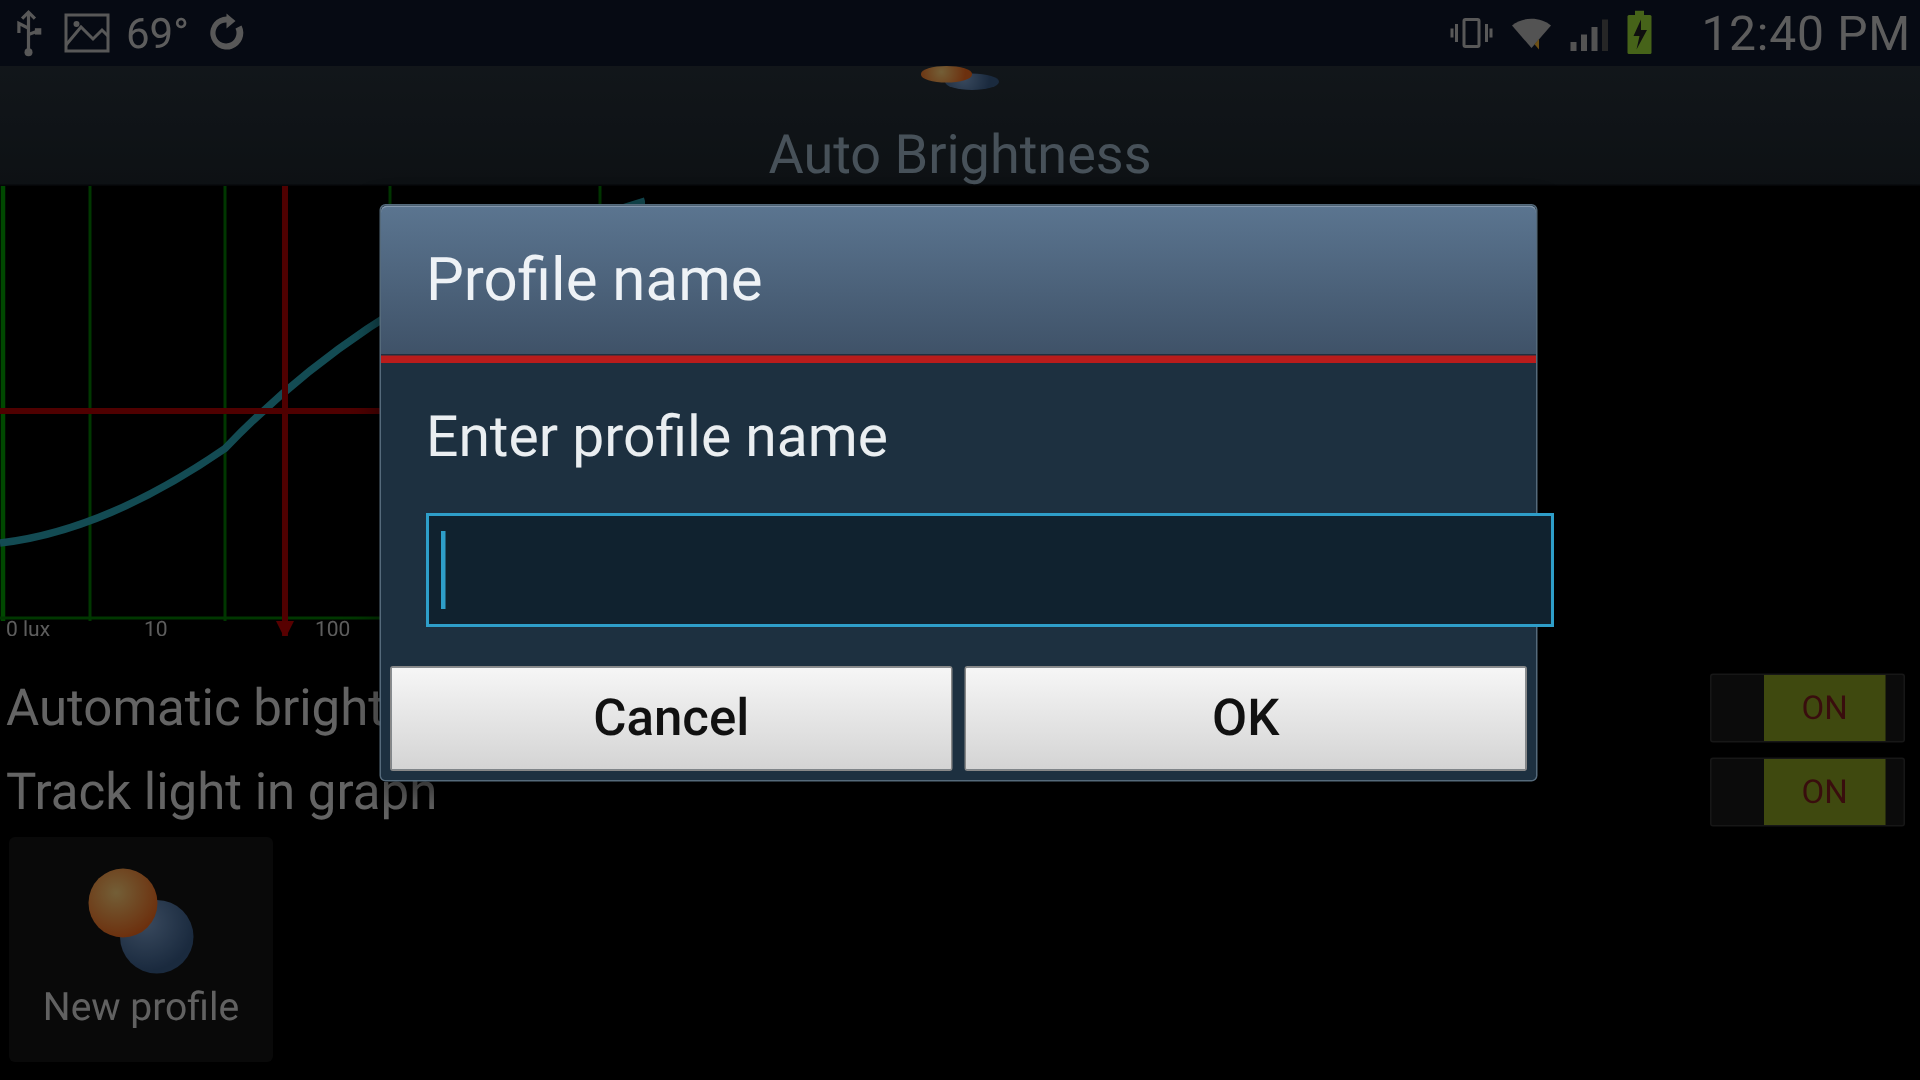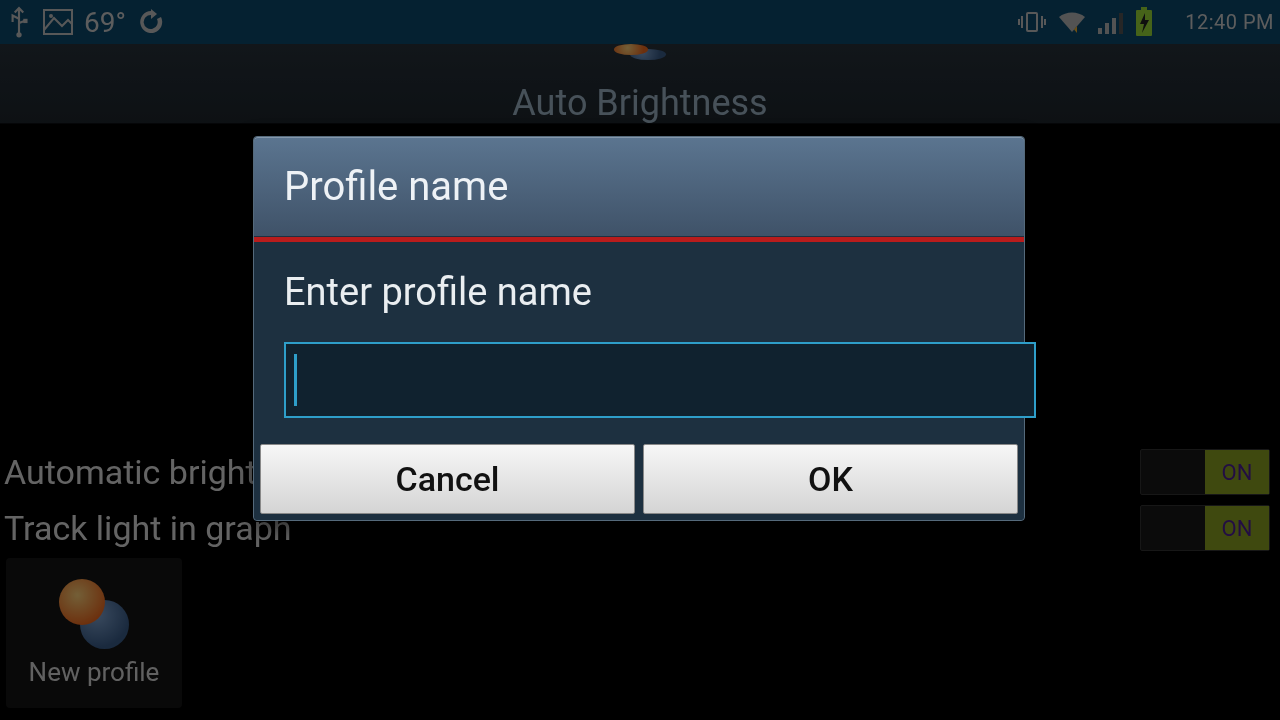--- a/index.html
+++ b/index.html
@@ -1,23 +1,23 @@
 <!DOCTYPE html>
 <html><head>
 <meta charset="utf-8">
 <style>
   * { box-sizing: border-box; margin: 0; padding: 0; }
   html, body { width: 1280px; height: 720px; overflow: hidden; font-family: Roboto, "Helvetica Neue", Arial, sans-serif; background:#000; }
   .screen { position:relative; width:1280px; height:720px; background:#000; color:#ddd; }
 
   
-  .statusbar { position:absolute; top:0; left:0; right:0; height:44px; background:#0c4a6e; display:flex; align-items:center; justify-content:space-between; padding:0 6px; font-size:28px; color:#b7b7b7; }
+  .statusbar { position:absolute; top:0; left:0; right:0; height:44px; background:#0f172a; display:flex; align-items:center; justify-content:space-between; padding:0 6px; font-size:28px; color:#b7b7b7; }
   .sb-left, .sb-right { display:flex; align-items:center; gap:10px; }
   .sb-left .icon, .sb-right .icon { display:flex; align-items:center; justify-content:center; }
-  .clock { font-size:20px; color:#cfcfcf; margin-left:22px; letter-spacing:0.5px;}
+  .clock { font-size:32px; color:#cfcfcf; margin-left:22px; letter-spacing:0.5px;}
   .temp { font-size:28px; color:#cfcfcf; }
 
   
   .titlebar { position:absolute; top:44px; left:0; right:0; height:80px;
     background: linear-gradient(to bottom, #28323b 0%, #1e262d 100%);
     display:flex; align-items:center; gap:22px; padding:0 24px;
     box-shadow: inset 0 -1px 0 rgba(0,0,0,0.6);
     flex-direction: column;
   }
   .titlebar .app-icon { width:52px; height:52px; position:relative; }
@@ -28,21 +28,21 @@
 
   .graph { position:absolute; top:0; left:0; width:430px; height:300px; background:#000; }
   .graph svg { width:100%; height:100%; }
 
   .setting-row { position:absolute; left:0; right:0; height:56px; display:flex; align-items:center; justify-content:space-between; padding:0 10px 0 4px; }
   .setting-row:nth-of-type(1){ top: 320px; }
   .setting-row:nth-of-type(2){ top: 376px; }
   .setting-label { font-size:34px; color:#dedede; }
   .toggle { display:flex; align-items:center; }
   .toggle .track { width:130px; height:46px; background:#1a1a1a; border:1px solid #333; border-radius:2px; position:relative; }
-  .toggle .thumb { position:absolute; right:0; top:0; bottom:0; width:64px; background:#8da323; display:flex; align-items:center; justify-content:center; font-size:22px; color:#4c1d95; }
+  .toggle .thumb { position:absolute; right:12px; top:0; bottom:0; width:81px; background:#8da323; display:flex; align-items:center; justify-content:center; font-size:22px; color:#7f1d1d; }
 
   .profile-tile { position:absolute; top:434px; left:6px; width:176px; height:150px; background:#151515; border-radius:4px; display:flex; flex-direction:column; align-items:center; justify-content:center; gap:8px; }
   .profile-tile .icon-wrap { width:70px; height:70px; position:relative; }
   .profile-tile .label { font-size:26px; color:#d8d8d8; }
 
   
   .scrim { position:absolute; inset:0; background:rgba(0,0,0,0.55); }
 
   
   .dialog { position:absolute; left:253px; top:136px; width:772px;
@@ -155,20 +155,42 @@
       <div class="planet-icon">
           <div class="moon"></div>
           <div class="sun"></div>
         </div>
     </div>
     <div class="title">Auto Brightness</div>
   </div>
 
   <div class="content">
 
+    <div class="graph">
+      <svg viewBox="0 0 430 300">
+        <rect x="0" y="0" width="430" height="300" fill="#000"></rect>
+
+        <line x1="2" y1="0" x2="2" y2="290" stroke="#00a000" stroke-width="3"></line>
+        <line x1="60" y1="0" x2="60" y2="290" stroke="#007a00" stroke-width="2"></line>
+        <line x1="150" y1="0" x2="150" y2="290" stroke="#007a00" stroke-width="2"></line>
+        <line x1="260" y1="0" x2="260" y2="290" stroke="#007a00" stroke-width="2"></line>
+        <line x1="400" y1="0" x2="400" y2="290" stroke="#007a00" stroke-width="2"></line>
+        <line x1="0" y1="288" x2="430" y2="288" stroke="#007a00" stroke-width="2"></line>
+
+        <path d="M0 238 Q 70 230 150 175 Q 260 60 430 10" stroke="#2aa7b8" stroke-width="5" fill="none"></path>
+
+        <line x1="0" y1="150" x2="430" y2="150" stroke="#b00000" stroke-width="4"></line>
+        <line x1="190" y1="0" x2="190" y2="300" stroke="#b00000" stroke-width="4"></line>
+        <polygon points="184,290 196,290 190,302" fill="#c00000"></polygon>
+
+        <text x="4" y="300" fill="#cfcfcf" font-size="14">0 lux</text>
+        <text x="96" y="300" fill="#cfcfcf" font-size="14">10</text>
+        <text x="210" y="300" fill="#cfcfcf" font-size="14">100</text>
+      </svg>
+    </div>
 
     <div class="setting-row" style="top:320px">
       <span class="setting-label">Automatic brightness</span>
       <div class="toggle">
         <div class="track">
             <div class="thumb">ON</div>
           </div>
       </div>
     </div>
 

